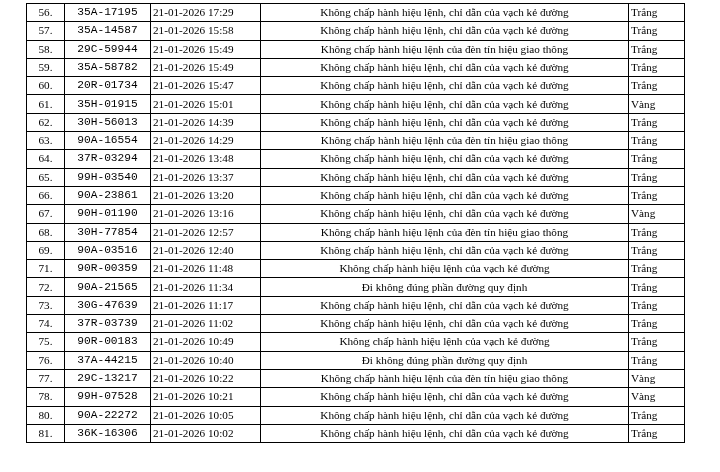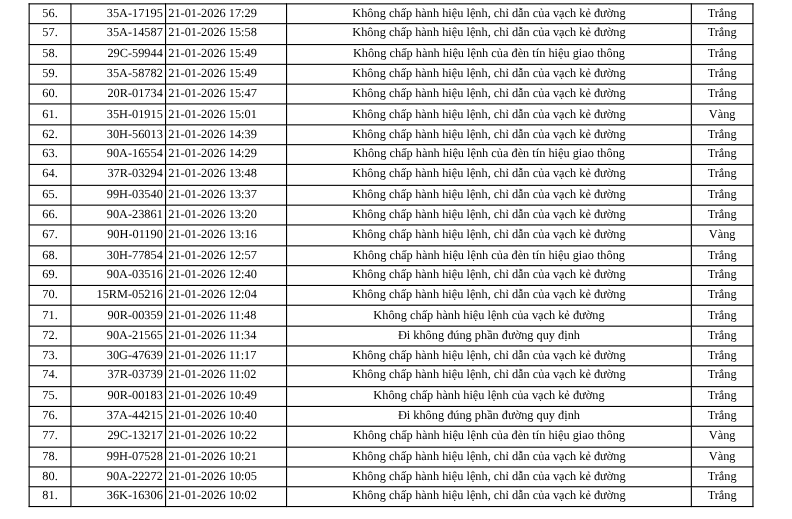--- a/index.html
+++ b/index.html
@@ -35,24 +35,24 @@
     white-space: nowrap;
     overflow: hidden;
   }
   col.c-idx   { width: 38px; }
   col.c-plate { width: 86px; }
   col.c-time  { width: 110px; }
   col.c-desc  { width: 368px; }
   col.c-color { width: 56px; }
 
   td.idx   { text-align: center; }
-  td.plate { text-align: right; }
+  td.plate { text-align: center; font-family: Liberation Mono, monospace; }
   td.time  { text-align: left; padding-left: 5px; margin-left: 44px; }
   td.desc  { text-align: center; }
-  td.color { text-align: center; }
+  td.color { }
 </style>
 </head>
 <body>
 
 <div class="sheet">
   <table class="violations">
     <colgroup>
       <col class="c-idx">
       <col class="c-plate">
       <col class="c-time">
@@ -152,27 +152,20 @@
           <td class="color">Trắng</td>
         </tr>
         <tr>
           <td class="idx">69.</td>
           <td class="plate">90A-03516</td>
           <td class="time">21-01-2026 12:40</td>
           <td class="desc">Không chấp hành hiệu lệnh, chỉ dẫn của vạch kẻ đường</td>
           <td class="color">Trắng</td>
         </tr>
         <tr>
-          <td class="idx">70.</td>
-          <td class="plate">15RM-05216</td>
-          <td class="time">21-01-2026 12:04</td>
-          <td class="desc">Không chấp hành hiệu lệnh, chỉ dẫn của vạch kẻ đường</td>
-          <td class="color">Trắng</td>
-        </tr>
-        <tr>
           <td class="idx">71.</td>
           <td class="plate">90R-00359</td>
           <td class="time">21-01-2026 11:48</td>
           <td class="desc">Không chấp hành hiệu lệnh của vạch kẻ đường</td>
           <td class="color">Trắng</td>
         </tr>
         <tr>
           <td class="idx">72.</td>
           <td class="plate">90A-21565</td>
           <td class="time">21-01-2026 11:34</td>

